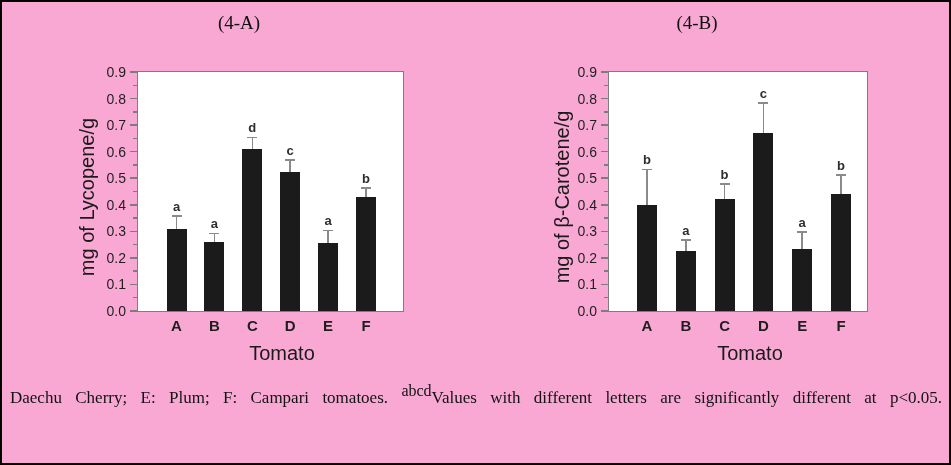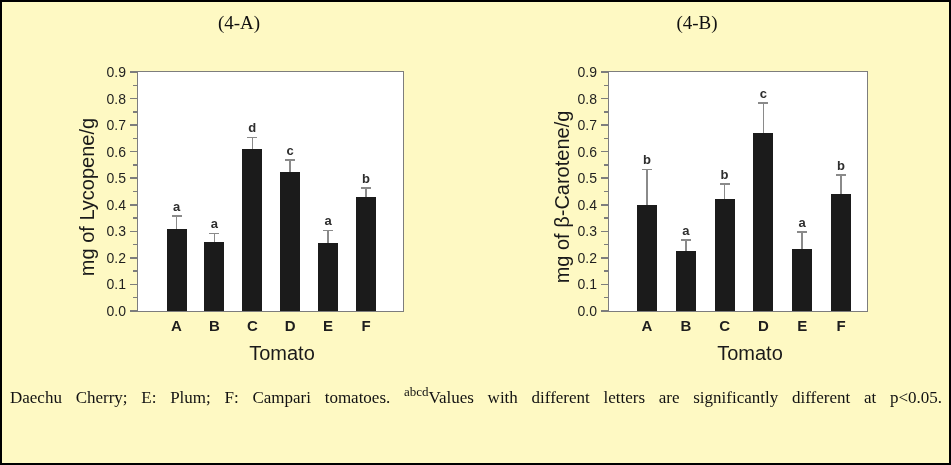--- a/index.html
+++ b/index.html
@@ -1,18 +1,18 @@
 <!DOCTYPE html>
 <html><head>
 <meta charset="utf-8">
 <style>
   html,body{margin:0;padding:0;background:#ffffff;}
   #canvas{
     position:relative;width:951px;height:465px;box-sizing:border-box;
-    background:#fef9c3;border:2px solid #000000;overflow:hidden;
+    background:#f9a8d4;border:2px solid #000000;overflow:hidden;
     font-family:"Liberation Sans",sans-serif;
   }
   .panel-title{
     position:absolute;top:10px;transform:translateX(-50%);
     font-family:"Liberation Serif",serif;font-size:19px;color:#111;white-space:nowrap;
   }
   #title0{left:237px;} #title1{left:695px;text-align:center;}
   .ylabel{
     position:absolute;white-space:nowrap;color:#1a1a1a;font-size:20px;
     transform:translate(-50%,-50%) rotate(-90deg);
@@ -29,21 +29,21 @@
   .errline{position:absolute;background:#8a8a8a;width:1.5px;}
   .errcap{position:absolute;background:#8a8a8a;height:1.5px;}
   .sig{position:absolute;width:24px;text-align:center;font-size:13px;font-weight:bold;color:#2e2e2e;}
   .cat{position:absolute;width:26px;text-align:center;font-size:15px;font-weight:bold;color:#1e1e1e;}
   .caption{
     position:absolute;left:8px;right:7px;top:384px;
     font-family:"Liberation Serif",serif;font-size:17px;line-height:24.3px;color:#121212;
   }
   .cap-line{text-align:justify;text-align-last:justify;}
   .cap-line .it{font-style:italic;}
-  .cap-line sup{font-size:13px;line-height:0;}
+  .cap-line sup{font-size:16px;line-height:0;}
 </style>
 </head>
 <body>
 
 <div id="canvas">
 
   <section>
     <div class="panel-title" id="title0">(4-A)</div>
     <div class="ylabel" id="ylabel0"><span>mg of Lycopene/g</span></div>
     <div class="plot" id="plot0">

